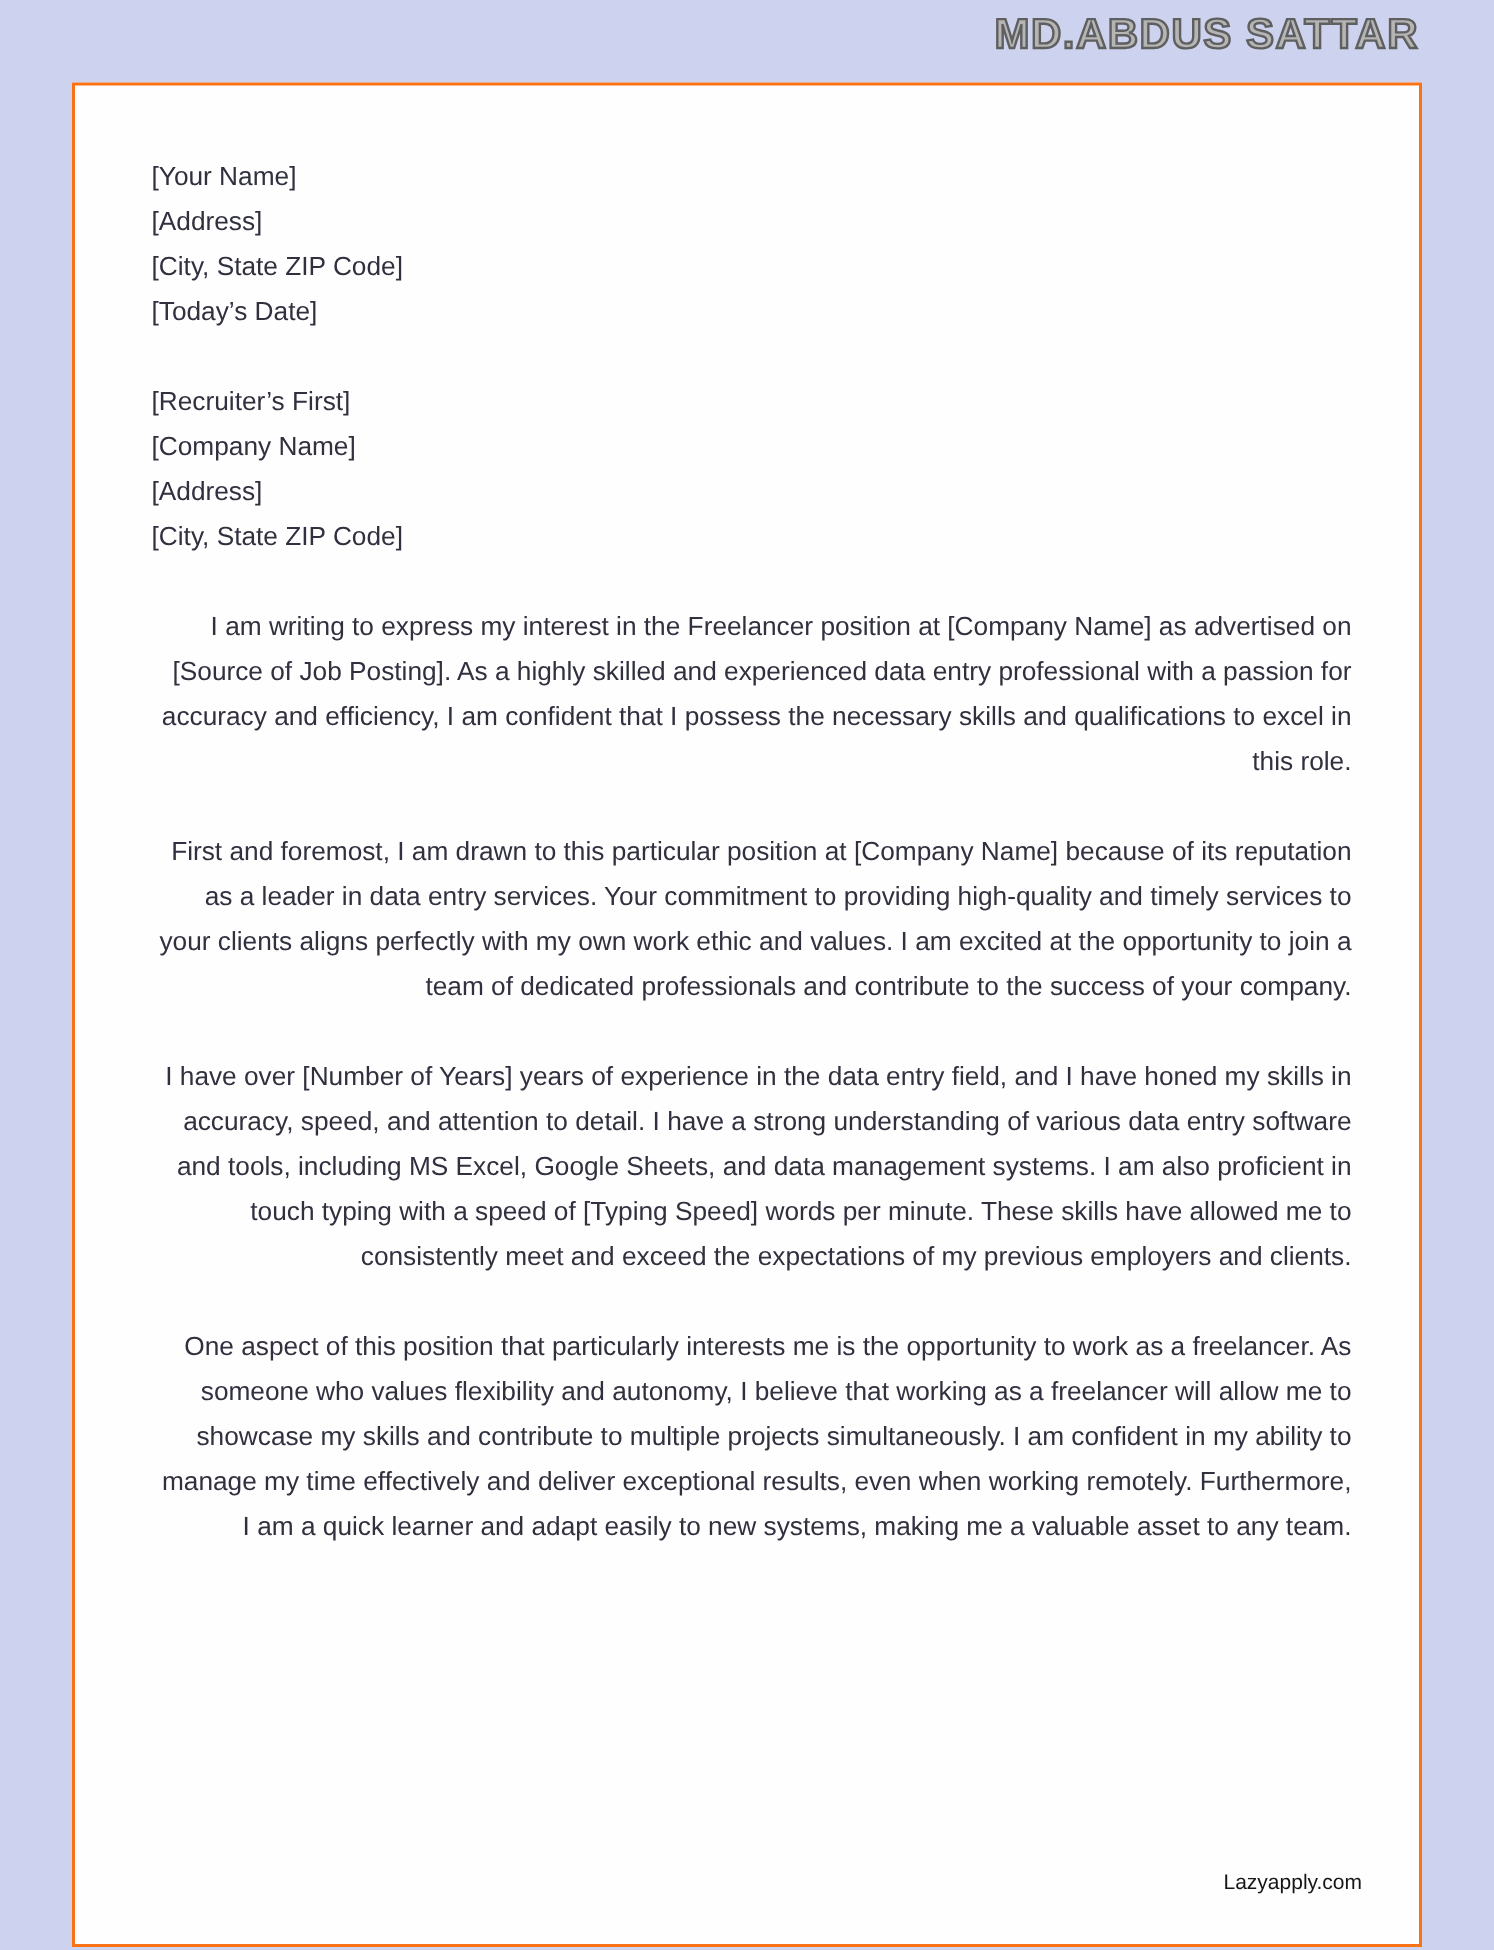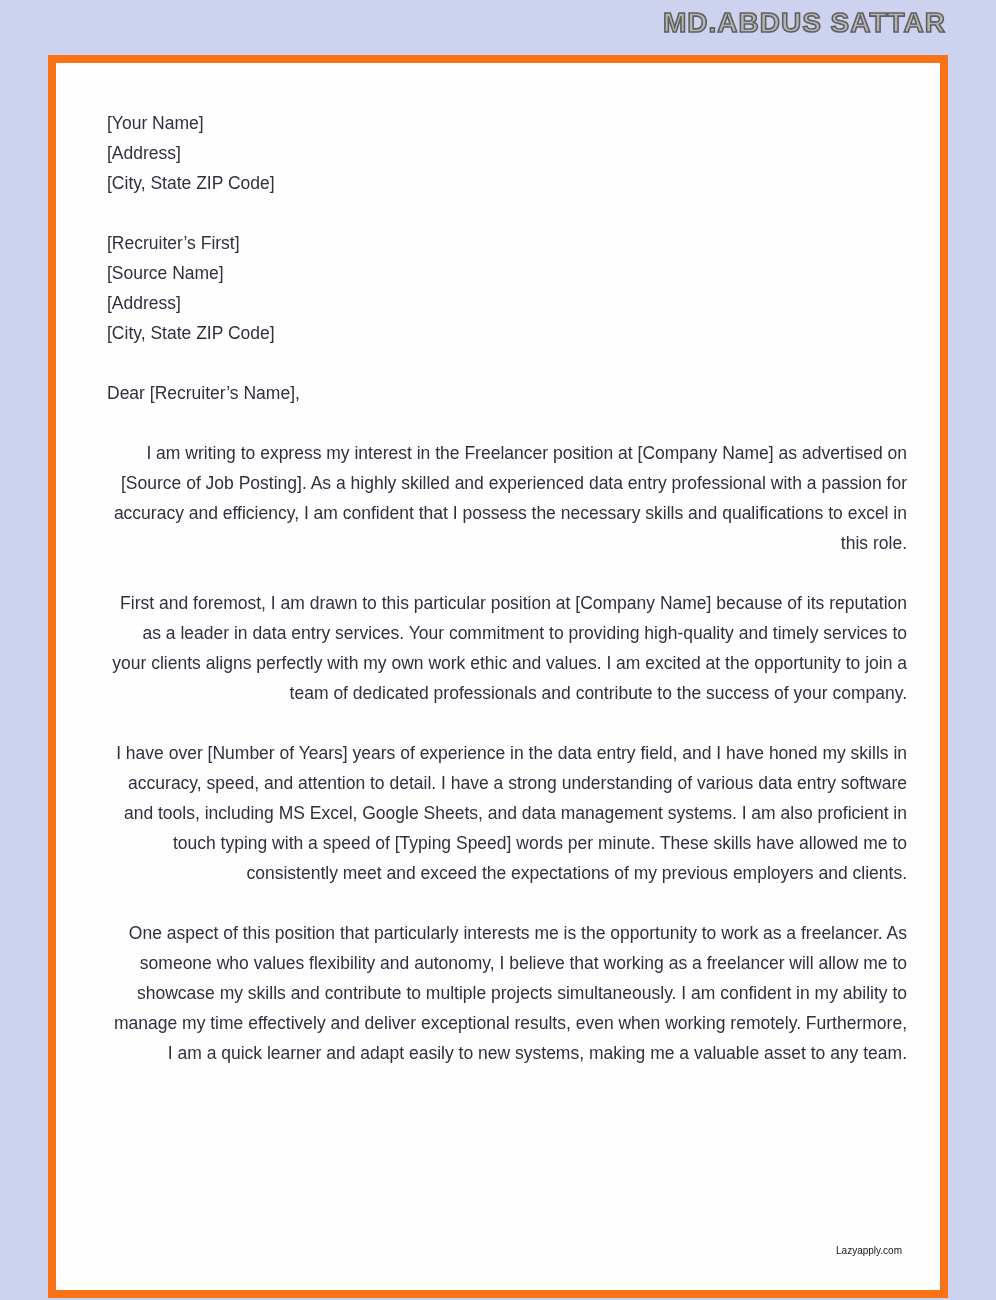--- a/index.html
+++ b/index.html
@@ -24,68 +24,68 @@
     white-space: nowrap;
     z-index: 2;
   }
   .card {
     position: absolute;
     left: 48px;
     top: 55px;
     width: 900px;
     height: 1243px;
     background: #fefefe;
-    border: 8px solid #f97316;
+    border: 2px solid #f97316;
     padding: 45px 0 0 51px;
     overflow: hidden;
   }
   .letter-body {
     width: 800px;
     font-size: 17.5px;
     line-height: 30px;
     color: #30303f;
   }
   .block { margin-bottom: 30px; }
   .line { white-space: nowrap; }
   .para { text-align: right; }
   .watermark {
     position: absolute;
     right: 38px;
     bottom: 34px;
-    font-size: 10px;
+    font-size: 14px;
     color: #161616;
     background: #fefefe;
     padding-left: 6px;
   }
 </style>
 </head>
 <body>
 
 <div class="page">
 
   <div class="brand">MD.ABDUS SATTAR</div>
 
   <div class="card">
 
     <div class="letter-body">
 
       <div class="block">
           <div class="line">[Your Name]</div>
           <div class="line">[Address]</div>
           <div class="line">[City, State ZIP Code]</div>
+          <div class="line">[Today’s Date]</div>
         </div>
 
       <div class="block">
           <div class="line">[Recruiter’s First]</div>
-          <div class="line">[Source Name]</div>
+          <div class="line">[Company Name]</div>
           <div class="line">[Address]</div>
           <div class="line">[City, State ZIP Code]</div>
         </div>
 
-      <div class="block line">Dear [Recruiter’s Name],</div>
 
       <div>
           <div class="para block">I am writing to express my interest in the Freelancer position at [Company Name] as advertised on [Source of Job Posting]. As a highly skilled and experienced data entry professional with a passion for accuracy and efficiency, I am confident that I possess the necessary skills and qualifications to excel in this role.</div>
           <div class="para block">First and foremost, I am drawn to this particular position at [Company Name] because of its reputation as a leader in data entry services. Your commitment to providing high-quality and timely services to your clients aligns perfectly with my own work ethic and values. I am excited at the opportunity to join a team of dedicated professionals and contribute to the success of your company.</div>
           <div class="para block">I have over [Number of Years] years of experience in the data entry field, and I have honed my skills in accuracy, speed, and attention to detail. I have a strong understanding of various data entry software and tools, including MS Excel, Google Sheets, and data management systems. I am also proficient in touch typing with a speed of [Typing Speed] words per minute. These skills have allowed me to consistently meet and exceed the expectations of my previous employers and clients.</div>
           <div class="para block">One aspect of this position that particularly interests me is the opportunity to work as a freelancer. As someone who values flexibility and autonomy, I believe that working as a freelancer will allow me to showcase my skills and contribute to multiple projects simultaneously. I am confident in my ability to manage my time effectively and deliver exceptional results, even when working remotely. Furthermore, I am a quick learner and adapt easily to new systems, making me a valuable asset to any team.</div>
         </div>
 
     </div>
 

